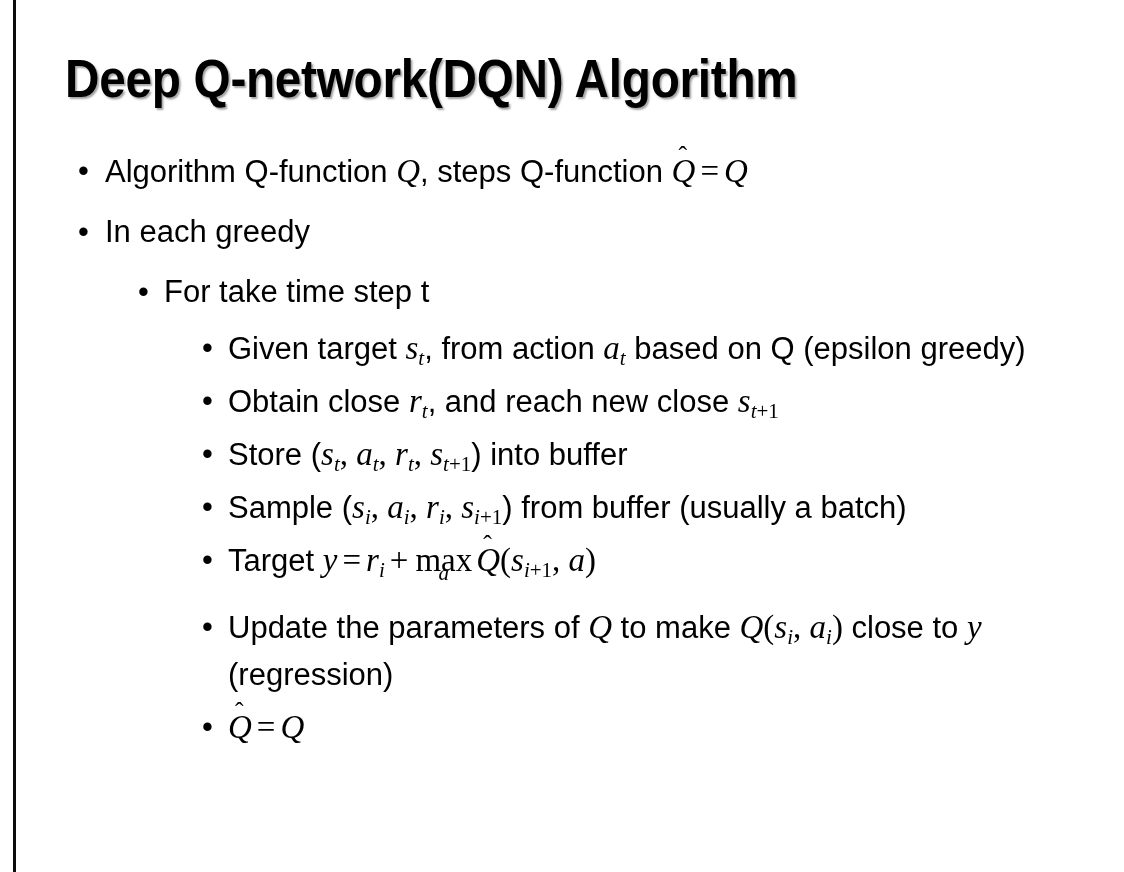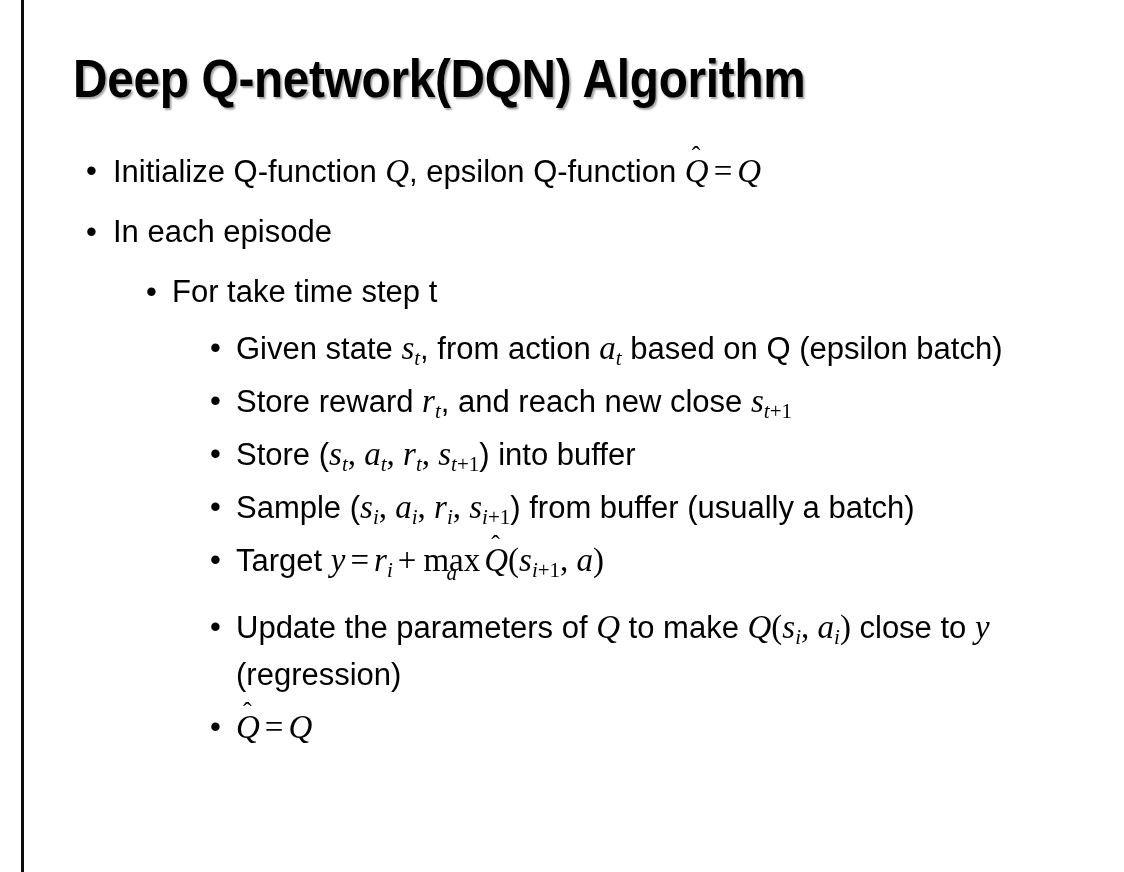--- a/index.html
+++ b/index.html
@@ -21,21 +21,21 @@
     position: absolute;
     left: 5px;
     top: 0;
     width: 3px;
     height: 872px;
     background: #0d0d0d;
   }
 
   #slide {
     position: absolute;
-    left: 16px; top: 0;
+    left: 8px; top: 0;
     width: 1028px;
     height: 872px;
   }
 
   
   #slide-title {
     position: absolute;
     left: 57px;
     top: 48px;
     font-size: 53px;
@@ -162,41 +162,41 @@
 <div id="slide">
 
   <div id="left-rule"></div>
 
   <div id="slide-title">Deep Q-network(DQN) Algorithm</div>
 
   <div id="body">
 
     <div class="bullet lvl1">
       <span class="dot">•</span>
-      <span class="btext"><span>Initialize Q-function </span><span class="mi">Q</span><span>, epsilon Q-function </span><span class="qhat"><span class="hat">ˆ</span><span>Q</span></span><span class="op">=</span><span class="mi">Q</span></span>
+      <span class="btext"><span>Algorithm Q-function </span><span class="mi">Q</span><span>, steps Q-function </span><span class="qhat"><span class="hat">ˆ</span><span>Q</span></span><span class="op">=</span><span class="mi">Q</span></span>
     </div>
 
     <div class="bullet lvl1">
       <span class="dot">•</span>
-      <span class="btext">In each episode</span>
+      <span class="btext">In each greedy</span>
     </div>
 
     <div class="bullet lvl2">
       <span class="dot">•</span>
       <span class="btext">For take time step t</span>
     </div>
 
     <div class="bullet lvl3 tall">
       <span class="dot">•</span>
-      <span class="btext"><span>Given state </span><span class="mi"><span>s</span><sub class="ms">t</sub></span><span>, from action </span><span class="mi"><span>a</span><sub class="ms">t</sub></span><span> based on Q (epsilon batch)</span></span>
-    </div>
-
-    <div class="bullet lvl3">
-      <span class="dot">•</span>
-      <span class="btext"><span>Store reward </span><span class="mi"><span>r</span><sub class="ms">t</sub></span><span>, and reach new close </span><span class="mi"><span>s</span><sub class="ms"><span>t</span><span class="up">+1</span></sub></span></span>
+      <span class="btext"><span>Given target </span><span class="mi"><span>s</span><sub class="ms">t</sub></span><span>, from action </span><span class="mi"><span>a</span><sub class="ms">t</sub></span><span> based on Q (epsilon greedy)</span></span>
+    </div>
+
+    <div class="bullet lvl3">
+      <span class="dot">•</span>
+      <span class="btext"><span>Obtain close </span><span class="mi"><span>r</span><sub class="ms">t</sub></span><span>, and reach new close </span><span class="mi"><span>s</span><sub class="ms"><span>t</span><span class="up">+1</span></sub></span></span>
     </div>
 
     <div class="bullet lvl3">
       <span class="dot">•</span>
       <span class="btext"><span>Store (</span><span class="mi"><span>s</span><sub class="ms">t</sub></span><span class="mr">, </span><span class="mi"><span>a</span><sub class="ms">t</sub></span><span class="mr">, </span><span class="mi"><span>r</span><sub class="ms">t</sub></span><span class="mr">, </span><span class="mi"><span>s</span><sub class="ms"><span>t</span><span class="up">+1</span></sub></span><span>) into buffer</span></span>
     </div>
 
     <div class="bullet lvl3">
       <span class="dot">•</span>
       <span class="btext"><span>Sample (</span><span class="mi"><span>s</span><sub class="ms">i</sub></span><span class="mr">, </span><span class="mi"><span>a</span><sub class="ms">i</sub></span><span class="mr">, </span><span class="mi"><span>r</span><sub class="ms">i</sub></span><span class="mr">, </span><span class="mi"><span>s</span><sub class="ms"><span>i</span><span class="up">+1</span></sub></span><span>) from buffer (usually a batch)</span></span>

